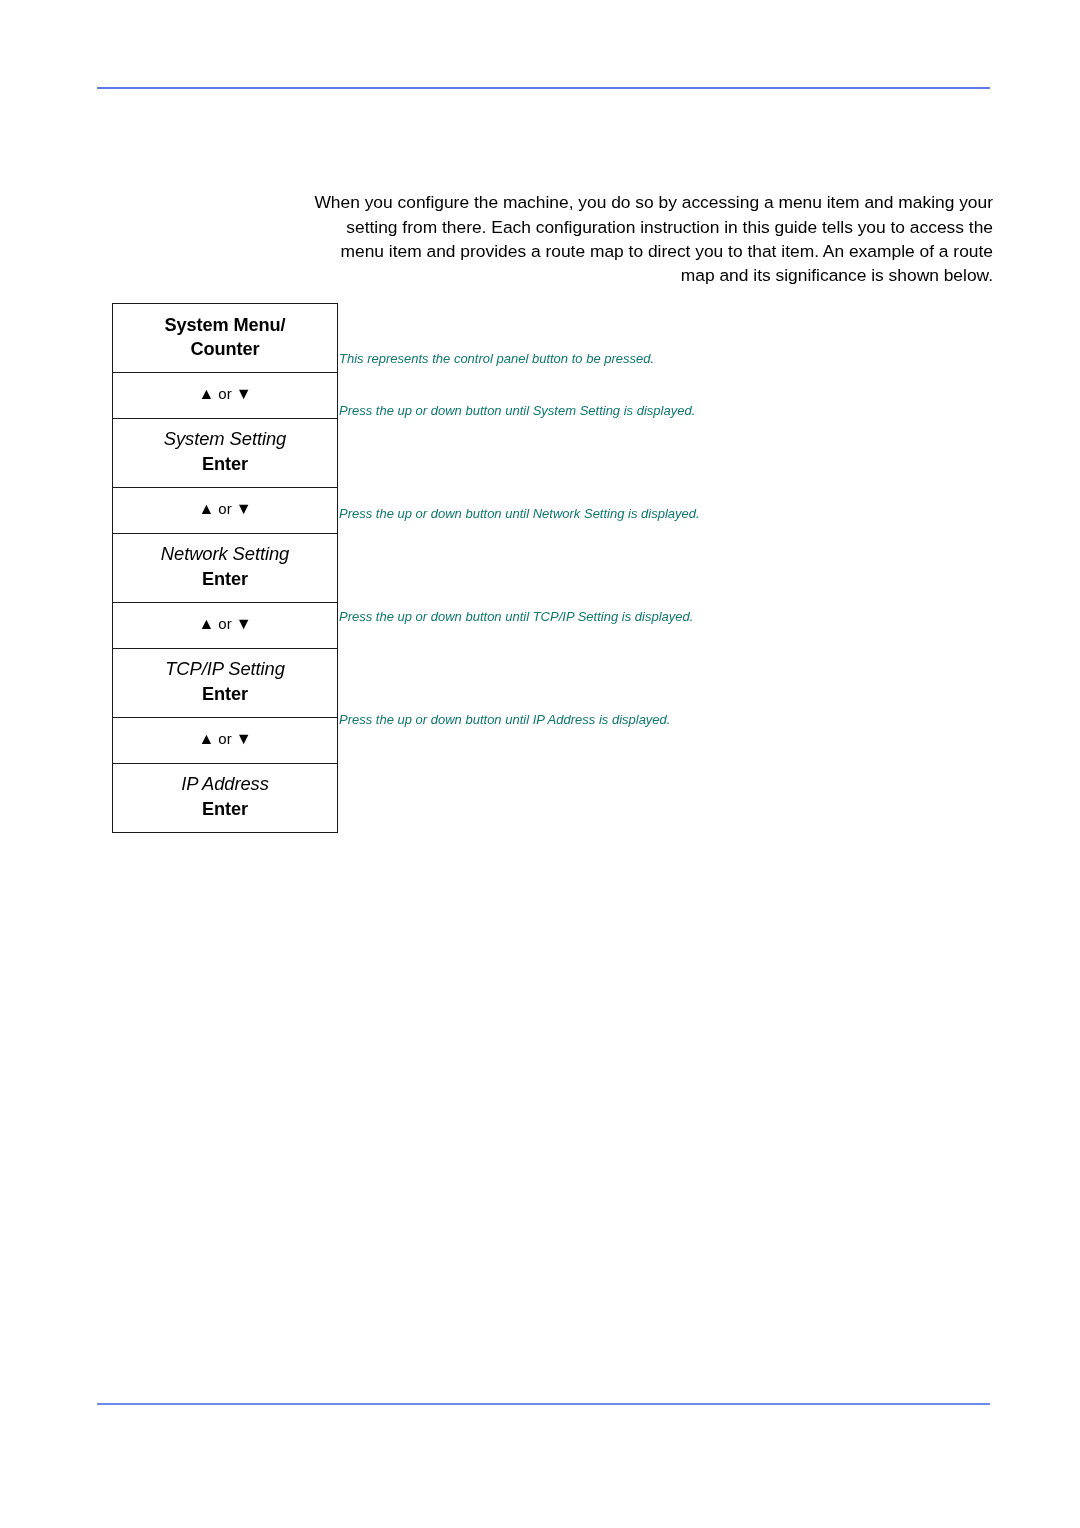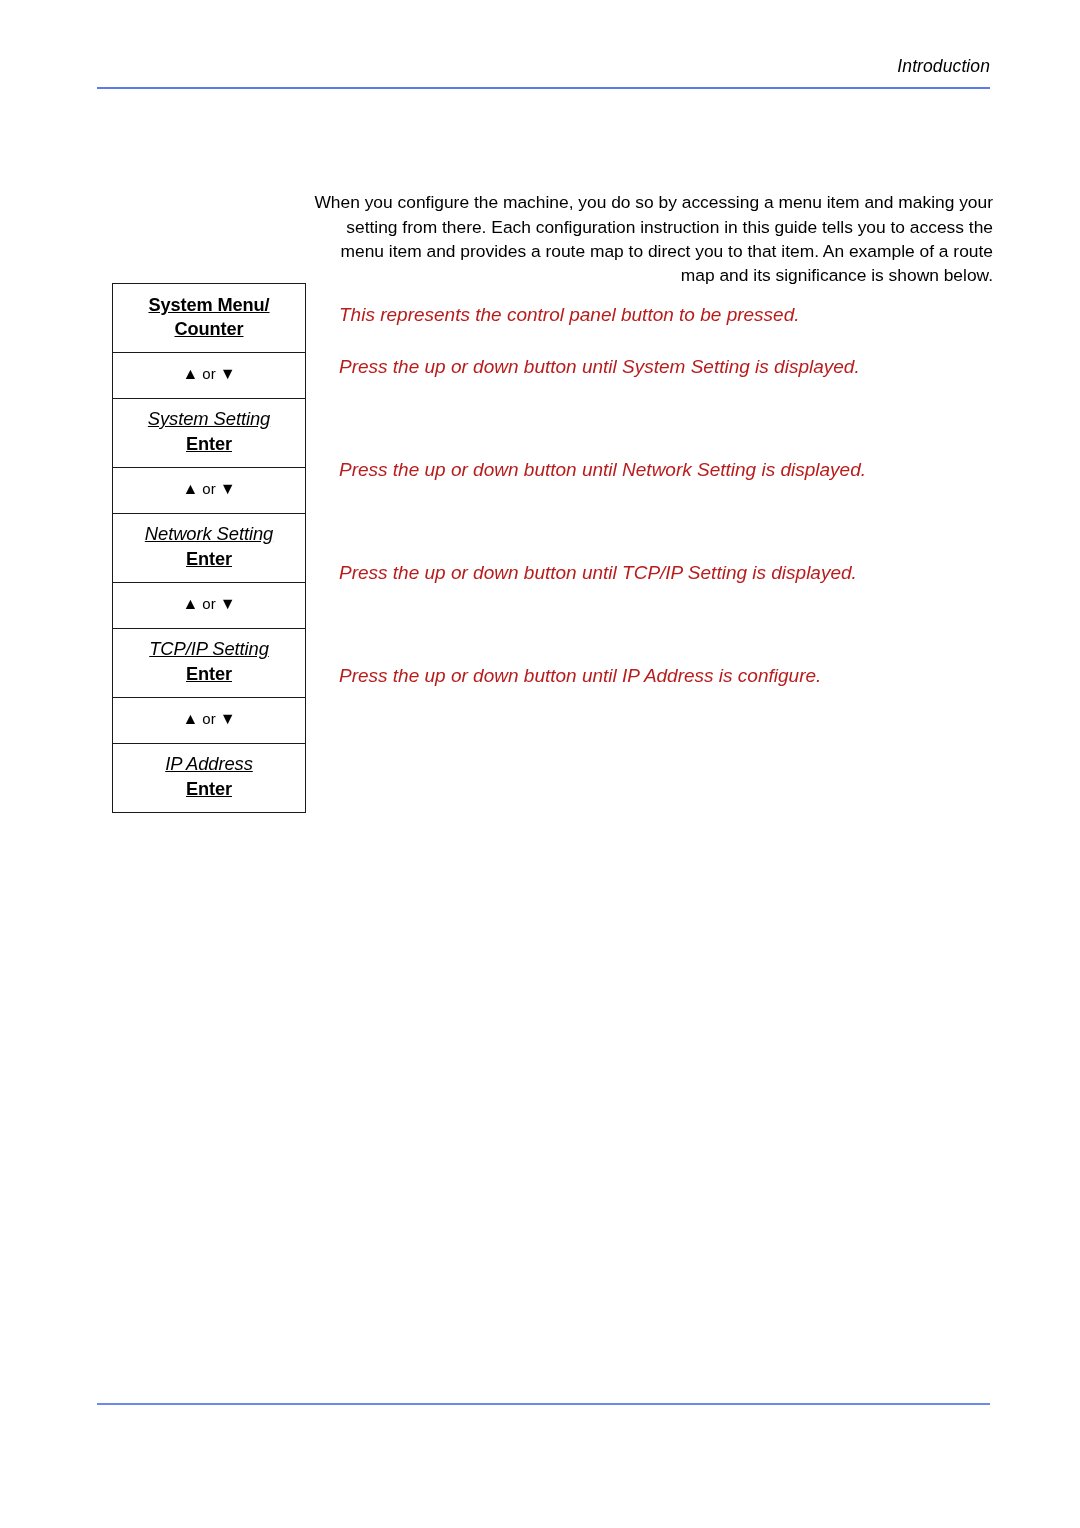--- a/index.html
+++ b/index.html
@@ -68,27 +68,26 @@
     font-size: 17.4px;
     line-height: 24.2px;
     color: #000;
     text-align: right;
   }
 
   
   .route-map {
     position: absolute;
     left: 112px;
-    top: 283px;
-    width: 194px;
+    top: 303px;
+    width: 226px;
     border: 1.6px solid #1a1a1a;
     border-collapse: collapse;
     background: #fff;
     box-sizing: border-box;
-    text-decoration: underline;
   }
   .route-row {
     box-sizing: border-box;
     text-align: center;
     position: relative;
     background: #fff;
   }
   .route-row + .route-row {
     border-top: 1.6px solid #7b7b7b;
   }
@@ -146,24 +145,25 @@
     font-size: 18.2px;
     line-height: 25px;
     letter-spacing: -0.1px;
   }
 
   
   .annotation {
     position: absolute;
     left: 339px;
     font-style: italic;
-    font-size: 19px;
+    font-size: 13px;
     line-height: 22px;
     white-space: nowrap;
-    color: #b91c1c;
+    color: #0f766e;
+    margin-top: 44px;
   }
 
   
   .rule-bottom {
     position: absolute;
     left: 97px;
     top: 1403px;
     width: 893px;
     height: 0;
     border-top: 2.2px solid #6C8AEA;
@@ -190,23 +190,20 @@
     top: 0;
     font-style: italic;
     font-size: 16.5px;
   }
 </style>
 </head>
 <body>
 
 <div class="page">
 
-  <div class="running-header">
-    <span class="label">Introduction</span>
-  </div>
   <div class="rule-top"></div>
 
 
   <p class="intro-paragraph">When you configure the machine, you do so by accessing a menu item and making your setting from there. Each configuration instruction in this guide tells you to access the menu item and provides a route map to direct you to that item. An example of a route map and its significance is shown below.</p>
 
   <div class="route-map" id="route-map">
       <div class="route-row cell-button">
         <span class="line">System Menu/</span>
         <span class="line">Counter</span>
       </div>
@@ -230,18 +227,18 @@
         <span class="display">IP Address</span>
         <span class="key">Enter</span>
       </div>
     </div>
 
   <div id="annotations-layer">
       <div class="annotation" style="top: 304px;">This represents the control panel button to be pressed.</div>
       <div class="annotation" style="top: 356px;">Press the up or down button until System Setting is displayed.</div>
       <div class="annotation" style="top: 459px;">Press the up or down button until Network Setting is displayed.</div>
       <div class="annotation" style="top: 562px;">Press the up or down button until TCP/IP Setting is displayed.</div>
-      <div class="annotation" style="top: 665px;">Press the up or down button until IP Address is configure.</div>
+      <div class="annotation" style="top: 665px;">Press the up or down button until IP Address is displayed.</div>
     </div>
 
   <div class="rule-bottom"></div>
 
 </div>
 
 </body></html>

